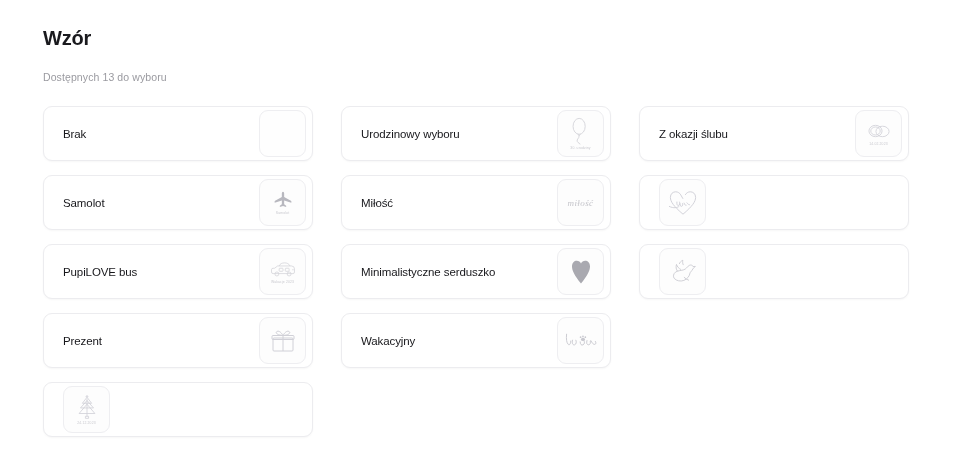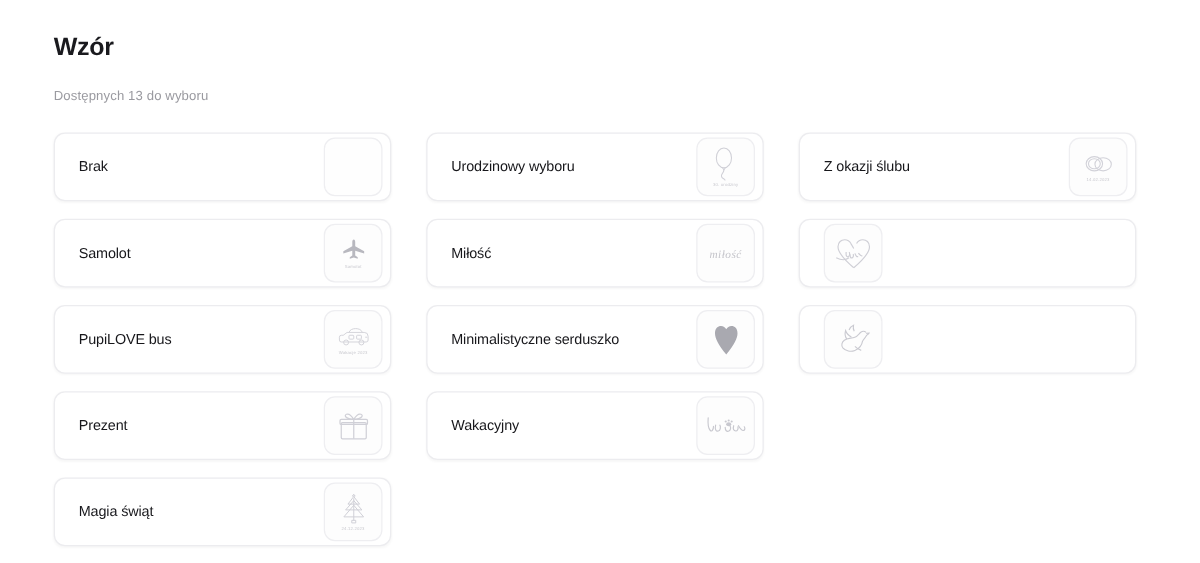--- a/index.html
+++ b/index.html
@@ -137,21 +137,20 @@
             <rect x="3" y="10" width="20" height="13" rx="1"></rect>
             <rect x="2" y="7.5" width="22" height="4" rx="1"></rect>
             <path d="M13 7.5v15.5"></path>
             <path d="M13 7.5C11.5 5 9.5 2.5 7.2 3.4 5.2 4.2 6 7 13 7.5z"></path>
             <path d="M13 7.5c1.5-2.5 3.5-5 5.8-4.1 2 .8 1.2 3.6-5.8 4.1z"></path>
           </svg>
         </span>
       </div>
 
       <div class="card">
-        <span class="card-label">Magia świąt</span>
         <span class="thumb">
           <svg width="22" height="26" viewBox="0 0 22 28" fill="none" stroke="#cfcfd6" stroke-width="0.85" aria-hidden="true">
             <path d="M11 1.5l-1.2 1.6h2.4z"></path>
             <path d="M11 3.5L6 10h10z"></path>
             <path d="M11 7L4 15h14z"></path>
             <path d="M11 11L2.5 21h17z"></path>
             <path d="M11 5v19"></path>
             <path d="M9.3 24h3.4v2.2H9.3z"></path>
           </svg>
           <span class="thumb-cap">24.12.2023</span>

